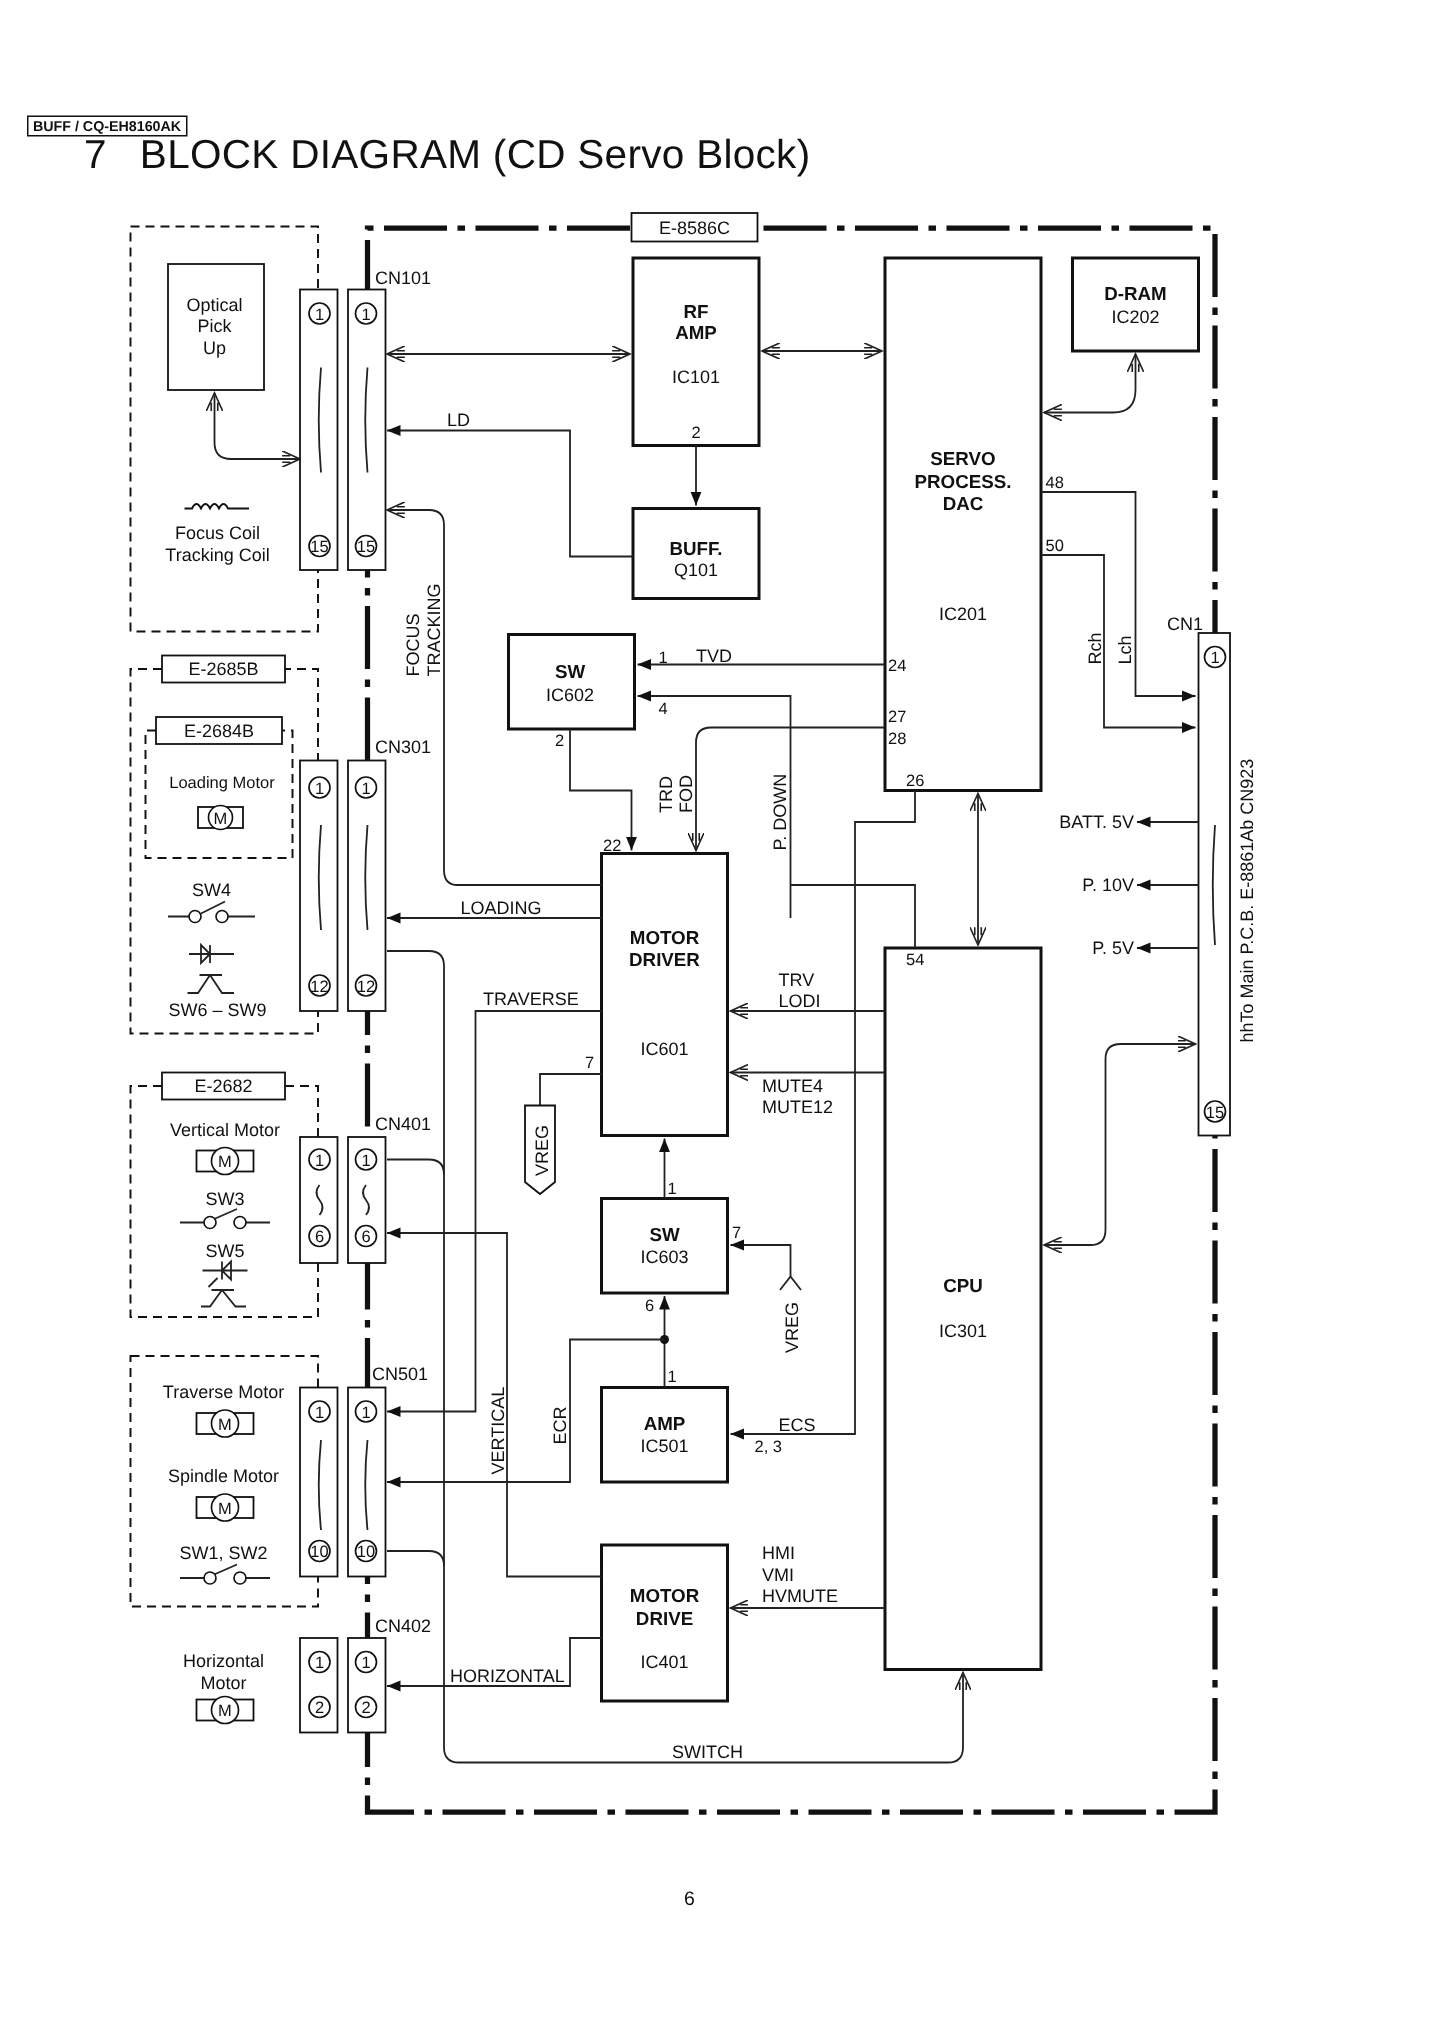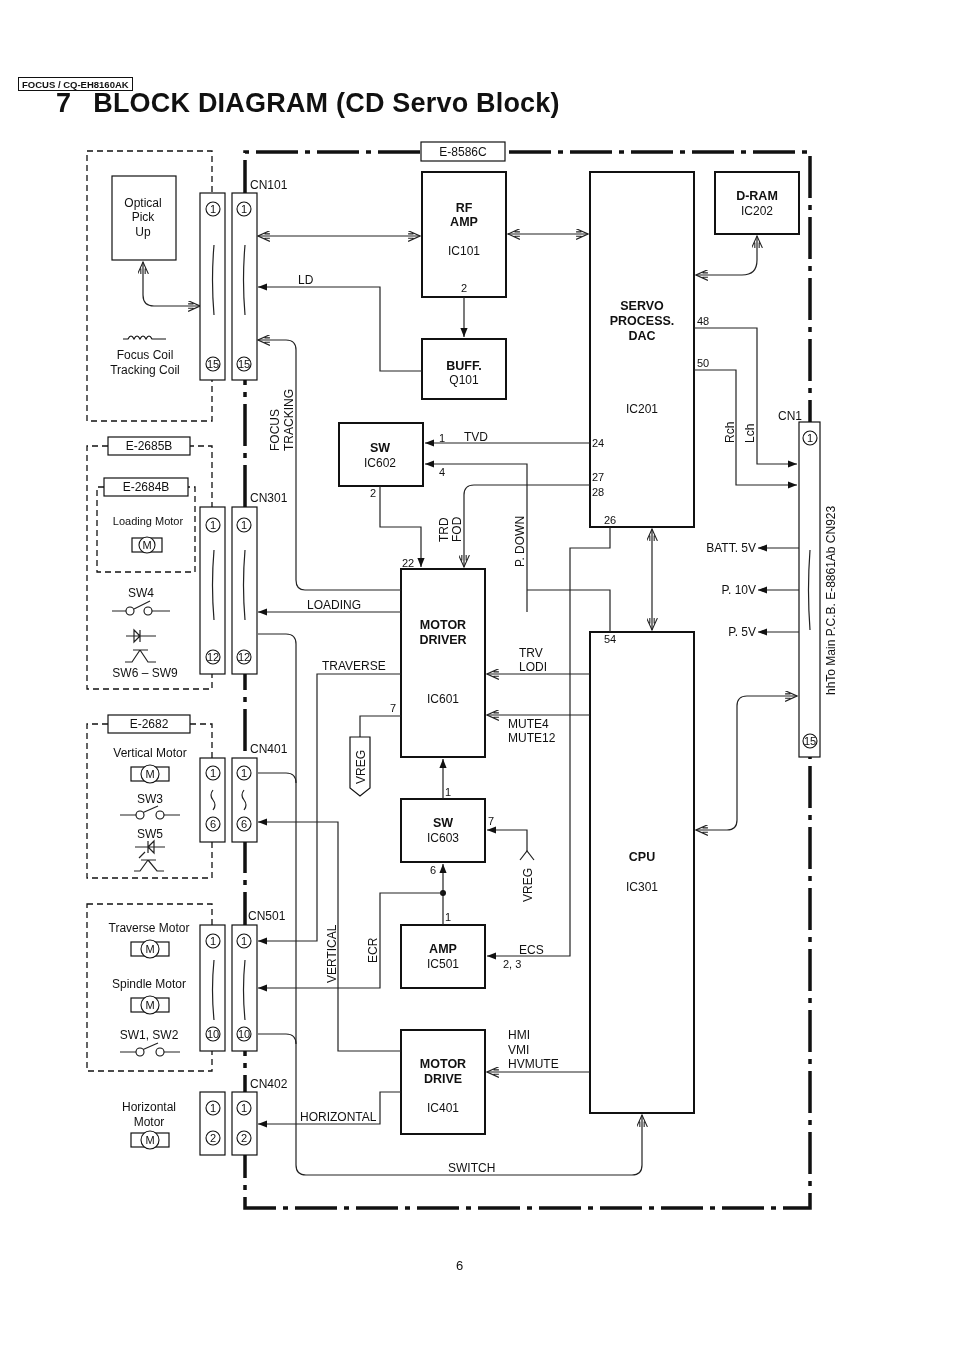--- a/index.html
+++ b/index.html
@@ -1,36 +1,36 @@
 <!DOCTYPE html>
 <html><head>
 <meta charset="utf-8">
 <style>
   html,body{margin:0;padding:0;background:#fff;}
   body{width:954px;height:1351px;position:relative;overflow:hidden;font-family:"Liberation Sans",sans-serif;color:#111;}
   .header-tag{position:absolute;left:18px;top:77px;border:1px solid #111;font-size:9.5px;font-weight:bold;padding:1px 3px 0 3px;line-height:11px;}
-  .page-title{position:absolute;left:56px;top:88px;font-size:27px;font-weight:bold;margin:0;letter-spacing:0.2px;}
+  .page-title{position:absolute;left:56px;top:88px;font-size:27px;font-weight:normal;margin:0;letter-spacing:0.2px;}
   .page-title .num{margin-right:22px;}
   .page-number{position:absolute;left:456px;top:1258px;font-size:13px;}
   svg{position:absolute;left:0;top:0;}
   svg text{font-family:"Liberation Sans",sans-serif;fill:#111;}
   .t{font-size:12px;}
   .tb{font-size:12.5px;font-weight:bold;}
   .ts{font-size:11px;}
   .box{fill:#fff;stroke:#111;stroke-width:2;}
   .thin{fill:#fff;stroke:#111;stroke-width:1.2;}
   .w{fill:none;stroke:#222;stroke-width:1.2;}
   .board{fill:none;stroke:#111;stroke-width:3.5;stroke-dasharray:42 7 5 7;}
   .sub{fill:none;stroke:#111;stroke-width:1.3;stroke-dasharray:6 4;}
   .pin{fill:#fff;stroke:#111;stroke-width:1.1;}
 </style>
 </head>
 <body>
 
-<div class="header-tag">FOCUS / CQ-EH8160AK</div>
+<div class="header-tag">BUFF / CQ-EH8160AK</div>
 <h1 class="page-title"><span class="num">7</span><span>BLOCK DIAGRAM (CD Servo Block)</span></h1>
 
 <svg width="954" height="1351" viewBox="0 0 954 1351">
   <defs>
     <marker id="fa" viewBox="0 0 10 10" refX="10" refY="5" markerWidth="9" markerHeight="9" orient="auto-start-reverse" markerUnits="userSpaceOnUse">
       <path d="M0,1 L10,5 L0,9 Z" fill="#111"></path>
     </marker>
     <marker id="oa" viewBox="0 0 12 10" refX="11" refY="5" markerWidth="13" markerHeight="11" orient="auto-start-reverse" markerUnits="userSpaceOnUse">
       <path d="M0,0 L11,5 L0,10 M0,3 L5,3 M0,7 L5,7" fill="none" stroke="#222" stroke-width="1"></path>
     </marker>

